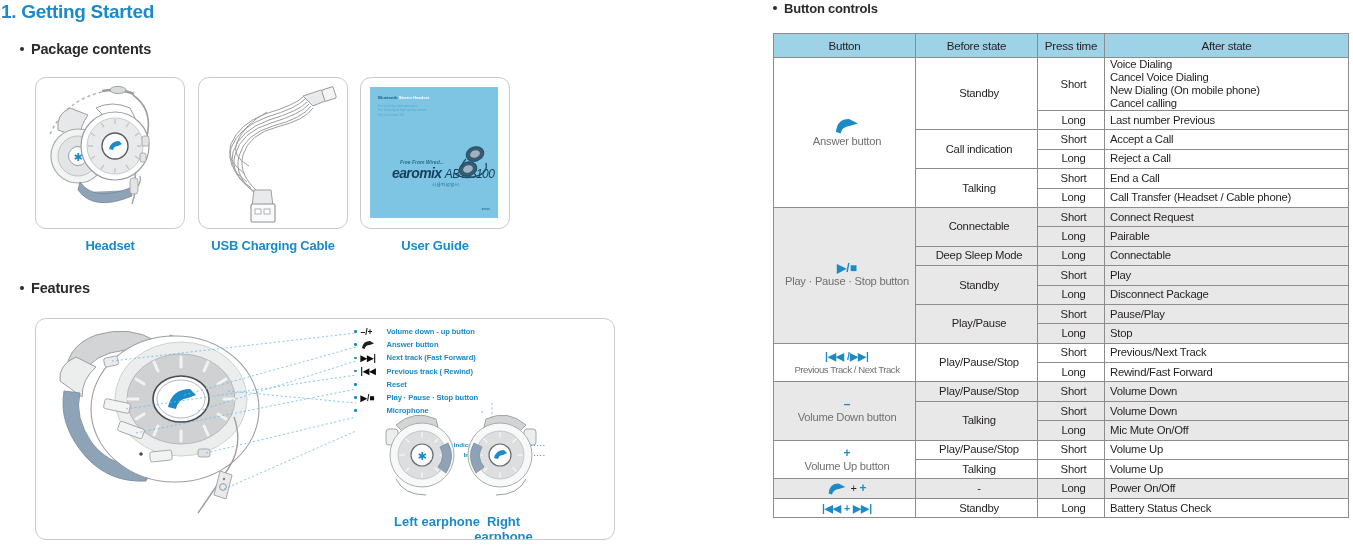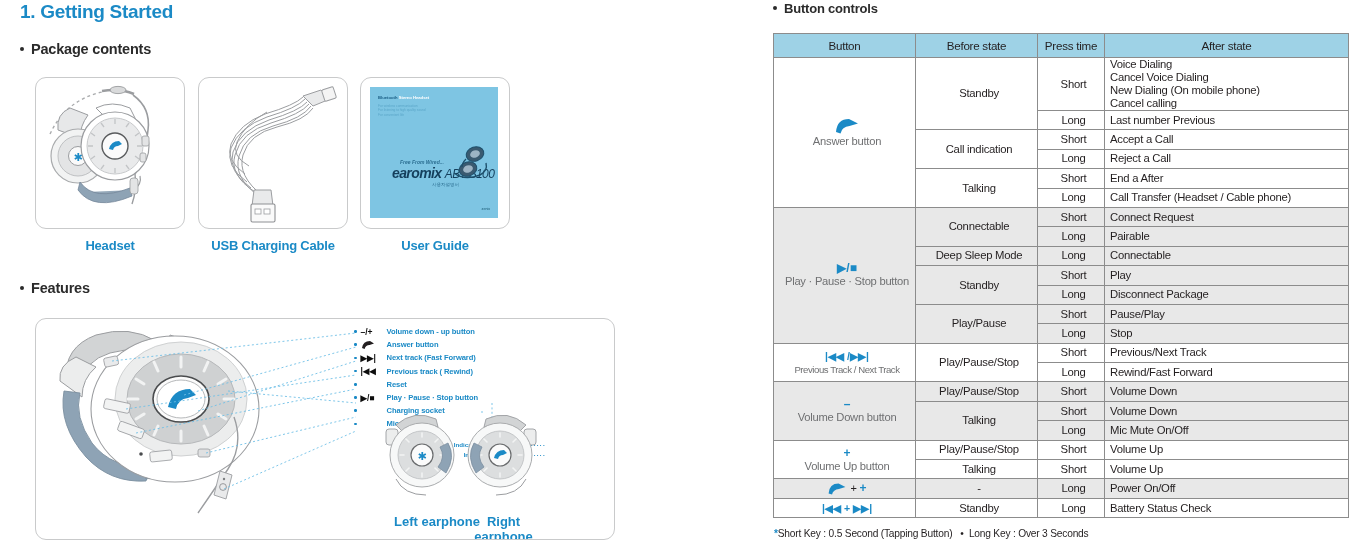--- a/index.html
+++ b/index.html
@@ -10,21 +10,21 @@
     color:#231f20;
     overflow:hidden;
     position:relative;
   }
   .page{position:relative;width:1353px;height:546px;}
 
   
   .left{position:absolute;left:0;top:0;width:765px;height:546px;}
 
   .h1{
-    position:absolute;left:20px;top:1px;
+    position:absolute;left:1px;top:1px;
     font-size:19px;font-weight:bold;color:#1b8ac6;
     letter-spacing:-0.3px;
   }
   .bullet-head{
     position:absolute;
     font-size:14.5px;font-weight:bold;color:#2b2b2b;
     letter-spacing:-0.2px;
   }
   .bullet-head .dot{
     display:inline-block;width:4px;height:4px;border-radius:50%;
@@ -343,25 +343,20 @@
           <span>Reset</span>
         </div>
         <div class="callout">
           <span class="cdot"></span>
           <span class="sym">▶/■</span>
           <span>Play · Pause · Stop button</span>
         </div>
         <div class="callout">
           <span class="cdot"></span>
           <span class="sym"></span>
-          <span>Charging socket</span>
-        </div>
-        <div class="callout">
-          <span class="cdot"></span>
-          <span class="sym"></span>
           <span>Microphone</span>
         </div>
       </div>
 
       <div class="ind-lines">
         <div><span>Indicator Lights (BLUE)</span> <span style="letter-spacing:1px">·······</span></div>
         <div><span>Indicator Lights (RED)</span> <span style="letter-spacing:1px">·····</span></div>
       </div>
 
       <svg width="180" height="110" viewBox="0 0 180 110" style="position:absolute;left:338px;top:84px;">
@@ -465,21 +460,21 @@
           <td class="c">Short</td>
           <td>Accept a Call</td>
         </tr>
         <tr>
           <td class="c">Long</td>
           <td>Reject a Call</td>
         </tr>
         <tr>
           <td class="c" rowspan="2">Talking</td>
           <td class="c">Short</td>
-          <td>End a After</td>
+          <td>End a Call</td>
         </tr>
         <tr>
           <td class="c">Long</td>
           <td>Call Transfer (Headset / Cable phone)</td>
         </tr>
 
         <tr class="alt">
           <td class="btncell" rowspan="7">
             <span class="bsym">▶/■</span>
             <span class="bname">Play · Pause · Stop button</span>
@@ -580,19 +575,15 @@
             <span class="bsym sm">|◀◀ + ▶▶|</span>
           </td>
           <td class="c">Standby</td>
           <td class="c">Long</td>
           <td>Battery Status Check</td>
         </tr>
 
       </tbody>
     </table>
 
-    <div class="footnote">
-      <span class="star">*</span><span>Short Key : 0.5 Second (Tapping Button)</span>
-      &nbsp;&nbsp;<span class="sep">•</span>&nbsp;&nbsp;<span>Long Key : Over 3 Seconds</span>
-    </div>
 
   </div>
 </div>
 
 </body></html>

